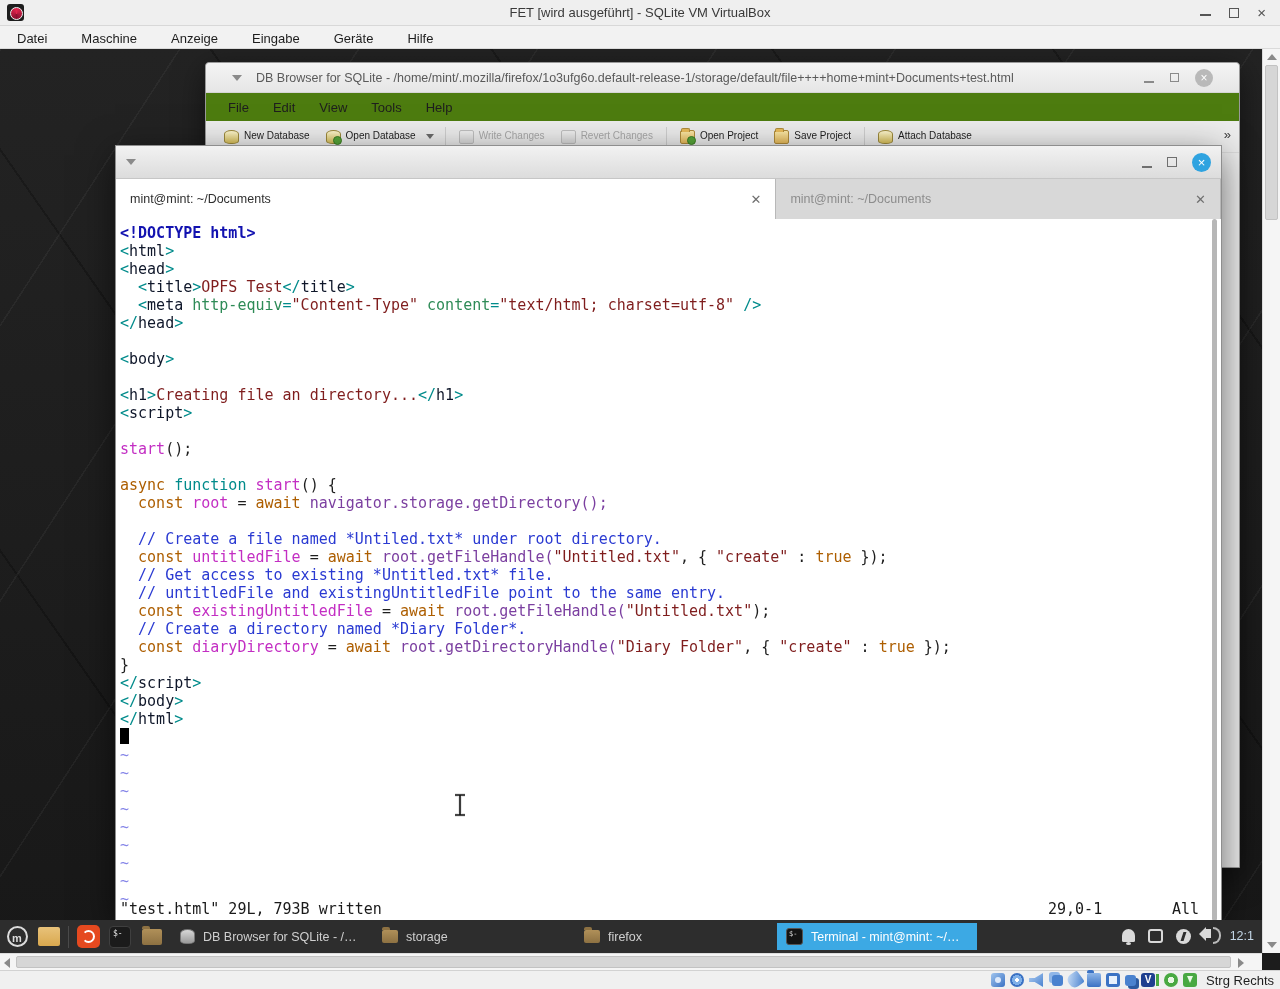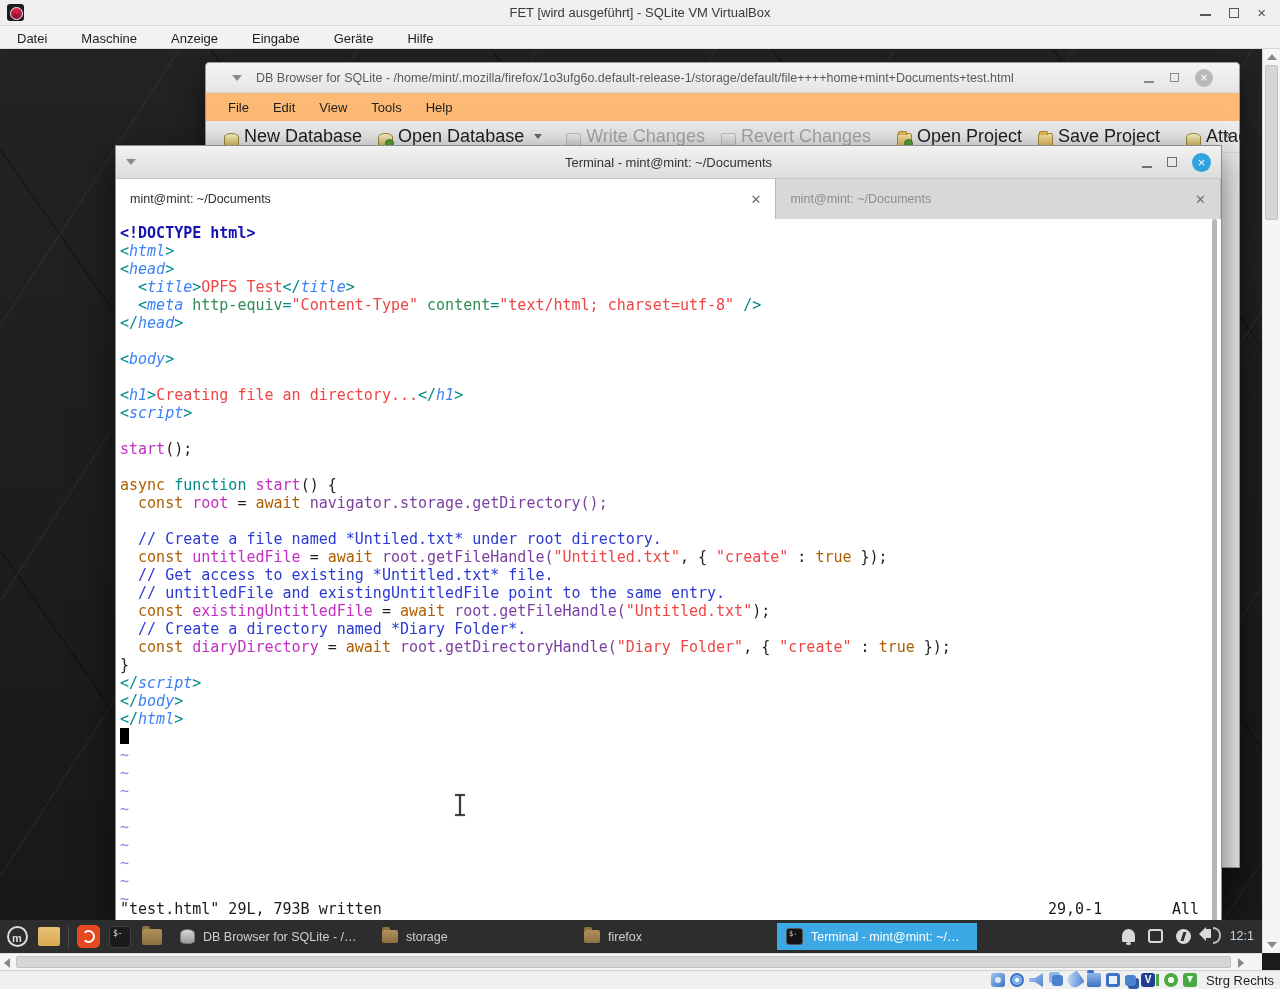--- a/index.html
+++ b/index.html
@@ -67,24 +67,24 @@
   .dbwin { position:absolute; left:205px; top:13px; width:1035px; height:806px;
     background:#ececec; border:1px solid #9a9a9a; border-radius:4px 4px 0 0; box-shadow:0 8px 30px rgba(0,0,0,0.5); }
   .db-titlebar { height:30px; background:linear-gradient(#f4f4f4,#e6e6e6); border-bottom:1px solid #d5d5d5;
     border-radius:4px 4px 0 0; display:flex; align-items:center; padding:0 26px; }
   .chev { width:0; height:0; border-left:5px solid transparent; border-right:5px solid transparent; border-top:6px solid #8a8a8a; margin-right:14px; }
   .db-title { font-size:12.5px; color:#5a5a5a; white-space:nowrap; overflow:hidden; flex:1 1 auto; }
   .db-ctrls { display:flex; align-items:center; gap:16px; margin-left:8px; }
   .db-min { width:10px; height:2px; background:#8a8a8a; margin-top:9px; }
   .db-max { width:9px; height:9px; border:1.5px solid #8a8a8a; }
   .db-close { width:18px; height:18px; border-radius:50%; background:#b9b9b9; color:#fff; font-size:12px; text-align:center; line-height:18px; }
-  .db-menubar { height:28px; display:flex; align-items:center; padding-left:12px; gap:4px; background:#fdba74; }
+  .db-menubar { height:28px; display:flex; align-items:center; padding-left:12px; gap:4px; background:#4d7c0f; }
   .db-menubar span { font-size:13px; color:#1e1e1e; padding:3px 10px; }
   .db-toolbar { height:32px; display:flex; align-items:center; padding-left:10px; background:#ececec; border-bottom:1px solid #dcdcdc; position:relative; }
-  .tbtn { display:flex; align-items:flex-end; gap:5px; font-size:18px; color:#1e1e1e; padding:4px 8px; white-space:nowrap; }
+  .tbtn { display:flex; align-items:flex-start; gap:5px; font-size:10px; color:#1e1e1e; padding:4px 8px; white-space:nowrap; }
   .tbtn.disabled { color:#a8a8a8; }
   .tbtn.disabled .ticon { filter:grayscale(1) opacity(0.55); }
   .tsep { width:1px; height:20px; background:#cfcfcf; margin:0 5px; }
   .tdrop { width:0; height:0; border-left:4px solid transparent; border-right:4px solid transparent; border-top:5px solid #6a6a6a; margin:0 6px 0 2px; }
   .ticon { width:15px; height:14px; position:relative; display:inline-block; }
   .ticon-db { background:linear-gradient(#fdf6cf,#d9c05a); border-radius:50% 50% 45% 45% / 28% 28% 22% 22%; border:1px solid #9d8a3c; }
   .ticon-green::after { content:""; position:absolute; right:-2px; bottom:-2px; width:7px; height:7px; border-radius:50%; background:#57a639; border:1px solid #3c7d24; }
   .ticon-grey { background:linear-gradient(#f2f2f2,#c9c9c9); border-radius:2px; border:1px solid #9a9a9a; }
   .ticon-folder { background:linear-gradient(#fbe9a8,#e8bb5a); border:1px solid #b08c3a; border-radius:2px; }
   .ticon-folder::before { content:""; position:absolute; left:0; top:-3px; width:7px; height:3px; background:#e8bb5a; border:1px solid #b08c3a; border-bottom:none; border-radius:2px 2px 0 0; }
@@ -108,23 +108,23 @@
   .t-tab .lbl { flex:1 1 auto; white-space:nowrap; overflow:hidden; }
   .t-tab .x { margin-left:14px; color:#6f6f6f; font-size:13px; }
   .t-tab.active { width:661px; background:#fff; color:#2f2f2f; border-right:1px solid #b8b8b8; }
   .t-tab.inactive { width:445px; background:#d8d8d8; color:#8d8d8d; border-right:1px solid #b8b8b8; }
   .t-body { position:relative; width:100%; height:702px; background:#fff; overflow:hidden;padding-left:28px; }
   .vim { position:absolute; left:4px; top:5px; right:14px;
     font-family:"DejaVu Sans Mono", monospace; font-size:15px; line-height:18px; white-space:pre; }
   .vline { height:18px; }
   .tk-doctype { color:#1212b0; font-weight:bold; }
   .tk-bracket { color:#008b8b; }
-  .tk-tag { color:#3b82f6;font-style:italic; }
+  .tk-tag { color:#0f172a; }
   .tk-attr { color:#2e8b57;margin-top:36px; }
-  .tk-string { color:#ef4444; }
+  .tk-string { color:#7f1d1d; }
   .tk-comment { color:#2a3ad2; }
   .tk-keyword { color:#ad5e00; }
   .tk-func { color:#008b8b; }
   .tk-var { color:#c32ec3; }
   .tk-method { color:#7b3fa0; }
   .tk-plain { color:#1e1e1e; }
   .tk-cursor { display:inline-block; width:9px; height:16px; background:#000; vertical-align:-2px; }
   .vtilde { color:#8585e8; }
   .t-status { position:absolute; left:4px; right:14px; bottom:3px; height:18px;
     font-family:"DejaVu Sans Mono", monospace; font-size:15px; color:#1a1a1a; }
@@ -246,21 +246,20 @@
     </div>
     <div class="db-vline"></div>
     <div class="db-xbtn" style="right:14px; top:98px;">✕</div>
     <div class="db-scrollthumb"></div>
     <div class="db-xbtn" style="right:14px; top:336px;">✕</div>
   </div>
 
   <div class="term">
     <div class="t-titlebar">
       <div class="chev"></div>
-      <div class="t-title">Terminal - mint@mint: ~/Documents</div>
       <div class="t-ctrls">
         <div class="t-min"></div>
         <div class="t-max"></div>
         <div class="t-close">×</div>
       </div>
     </div>
     <div class="t-tabbar" id="t-tabs">
         <div class="t-tab active">
           <span class="lbl">mint@mint: ~/Documents</span>
           <span class="x">✕</span>

